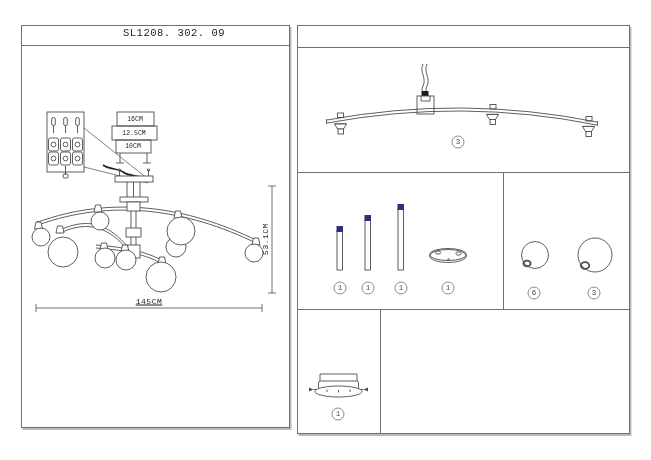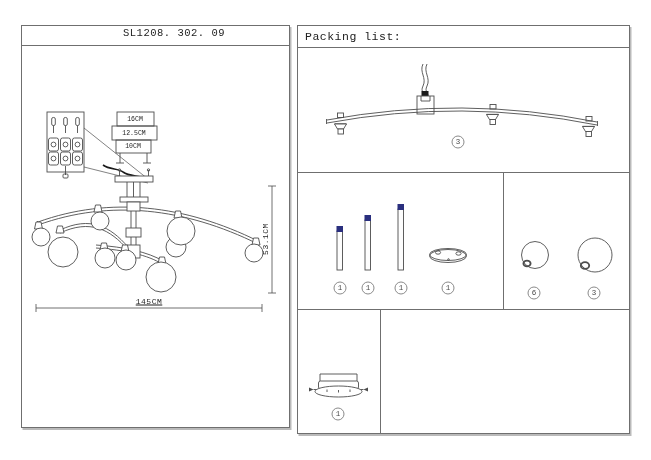--- a/index.html
+++ b/index.html
@@ -223,21 +223,20 @@
       <line x1="338.5" y1="390" x2="338.5" y2="392.5"></line>
       <line x1="350" y1="389.5" x2="350" y2="392"></line>
       <polygon points="309,387.5 309,391.5 313.5,389.5" fill="#4d4d4d" stroke="none"></polygon>
       <line x1="313.5" y1="389.5" x2="316.5" y2="389.5"></line>
       <polygon points="368,387.5 368,391.5 363.5,389.5" fill="#4d4d4d" stroke="none"></polygon>
       <line x1="360.5" y1="389.5" x2="363.5" y2="389.5"></line>
     </g>
   </svg>
 
   <div class="model-title">SL1208. 302. 09</div>
-  <div class="pl-header">Packing list:</div>
 
   <div class="lbl dim-sm" style="left:135px;top:119px;">16CM</div>
   <div class="lbl dim-sm" style="left:134px;top:133px;">12.5CM</div>
   <div class="lbl dim-sm" style="left:133px;top:146px;">10CM</div>
   <div class="lbl dim-md" style="left:149px;top:301px;text-decoration:underline;">145CM</div>
   <div class="lbl dim-md rot" style="left:265px;top:239px;">53.1CM</div>
 
   <div class="badge" style="left:458px;top:142px;">3</div>
   <div class="badge" style="left:340px;top:288px;">1</div>
   <div class="badge" style="left:368px;top:288px;">1</div>

